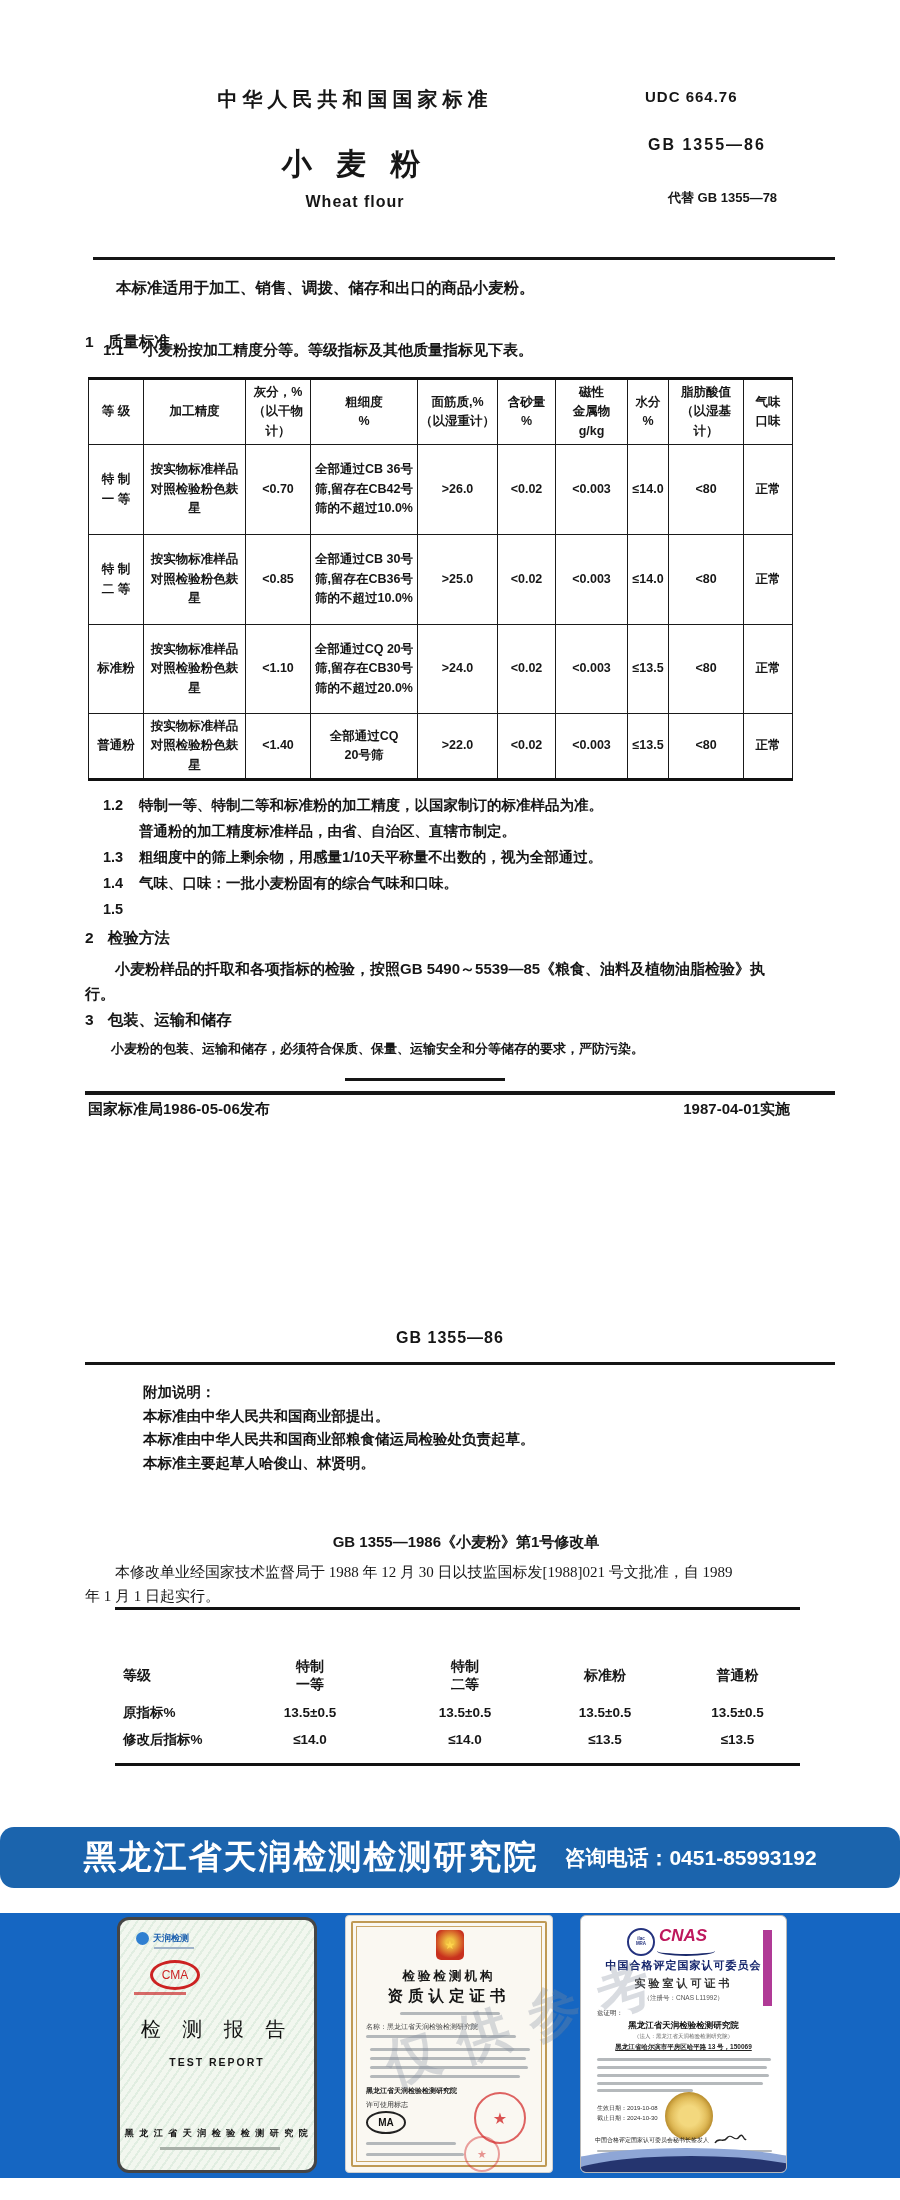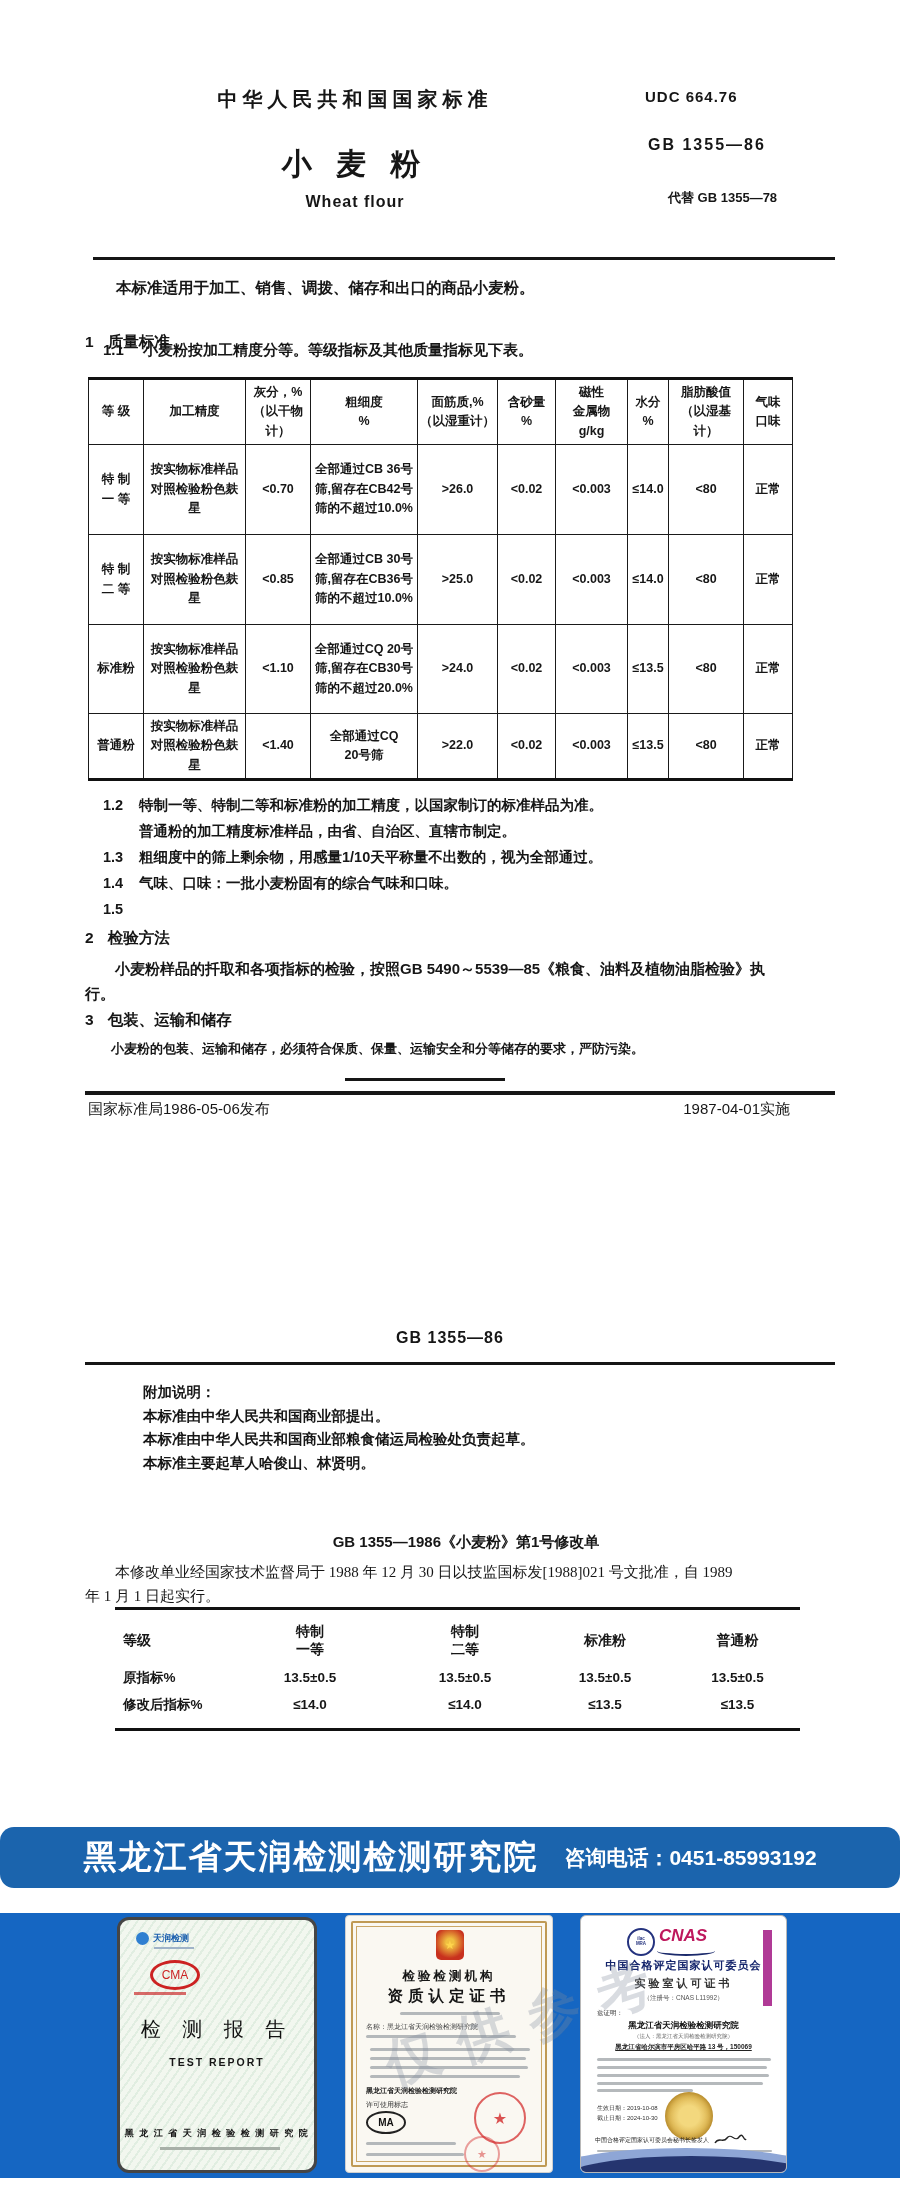--- a/index.html
+++ b/index.html
@@ -34,31 +34,31 @@
   
   .notes{top:792px;left:103px;width:705px;}
   .note{display:flex;font-size:14.5px;font-weight:600;line-height:26px;}
   .note .no{width:36px;flex:none;font-weight:700;}
   .s2{top:928px;left:85px;}
   .s2p{top:956px;left:85px;width:735px;font-size:15px;font-weight:600;line-height:25px;}
   .s3{top:1010px;left:85px;}
   .s3p{top:1040px;left:85px;width:745px;font-size:13px;font-weight:600;}
   .endmark{top:1078px;left:345px;width:160px;height:2.5px;}
   .rule2{top:1091px;left:85px;width:750px;height:3.5px;}
-  .footerline{top:1100px;left:88px;width:702px;display:flex;justify-content:space-between;font-size:15px;font-weight:400;gap:36px;}
+  .footerline{top:1100px;left:88px;width:702px;display:flex;justify-content:space-between;font-size:15px;font-weight:700;gap:36px;}
 
   
   .p2code{top:1329px;left:300px;width:300px;text-align:center;font-size:16px;font-weight:700;letter-spacing:1px;}
   .rule3{top:1362px;left:85px;width:750px;height:2.5px;}
   .addendum{top:1381px;left:143px;font-size:14.5px;font-weight:600;line-height:23.5px;}
   .amend-title{top:1533px;left:216px;width:500px;text-align:center;font-size:15px;font-weight:700;}
   .amend-para{top:1560px;left:85px;width:735px;font-family:"Liberation Serif",serif;font-size:15px;line-height:24px;}
   .amend-table{top:1607px;left:115px;width:685px;border-top:3px solid #111;border-bottom:3px solid #111;padding:8px 0 10px;}
   .agrid{display:grid;grid-template-columns:110px 170px 140px 140px 125px;align-items:center;text-align:center;}
-  .ahead{min-height:46px;font-size:14px;font-weight:700;}
+  .ahead{min-height:46px;font-size:14px;font-weight:700;margin-top:35px;}
   .arow{height:27px;font-size:13.5px;font-weight:600;}
   .agrid .lab{text-align:left;padding-left:8px;font-weight:700;}
 
   
   .banner{top:1827px;left:0;width:900px;height:61px;background:#1b64ad;border-radius:14px;
           display:flex;align-items:center;justify-content:center;gap:26px;}
   .banner-org{color:#fff;font-size:33px;font-weight:700;letter-spacing:2px;}
   .banner-phone{color:#fff;font-size:21px;font-weight:700;}
   .bluearea{top:1913px;left:0;width:900px;height:265px;background:#1566c2;}
 

